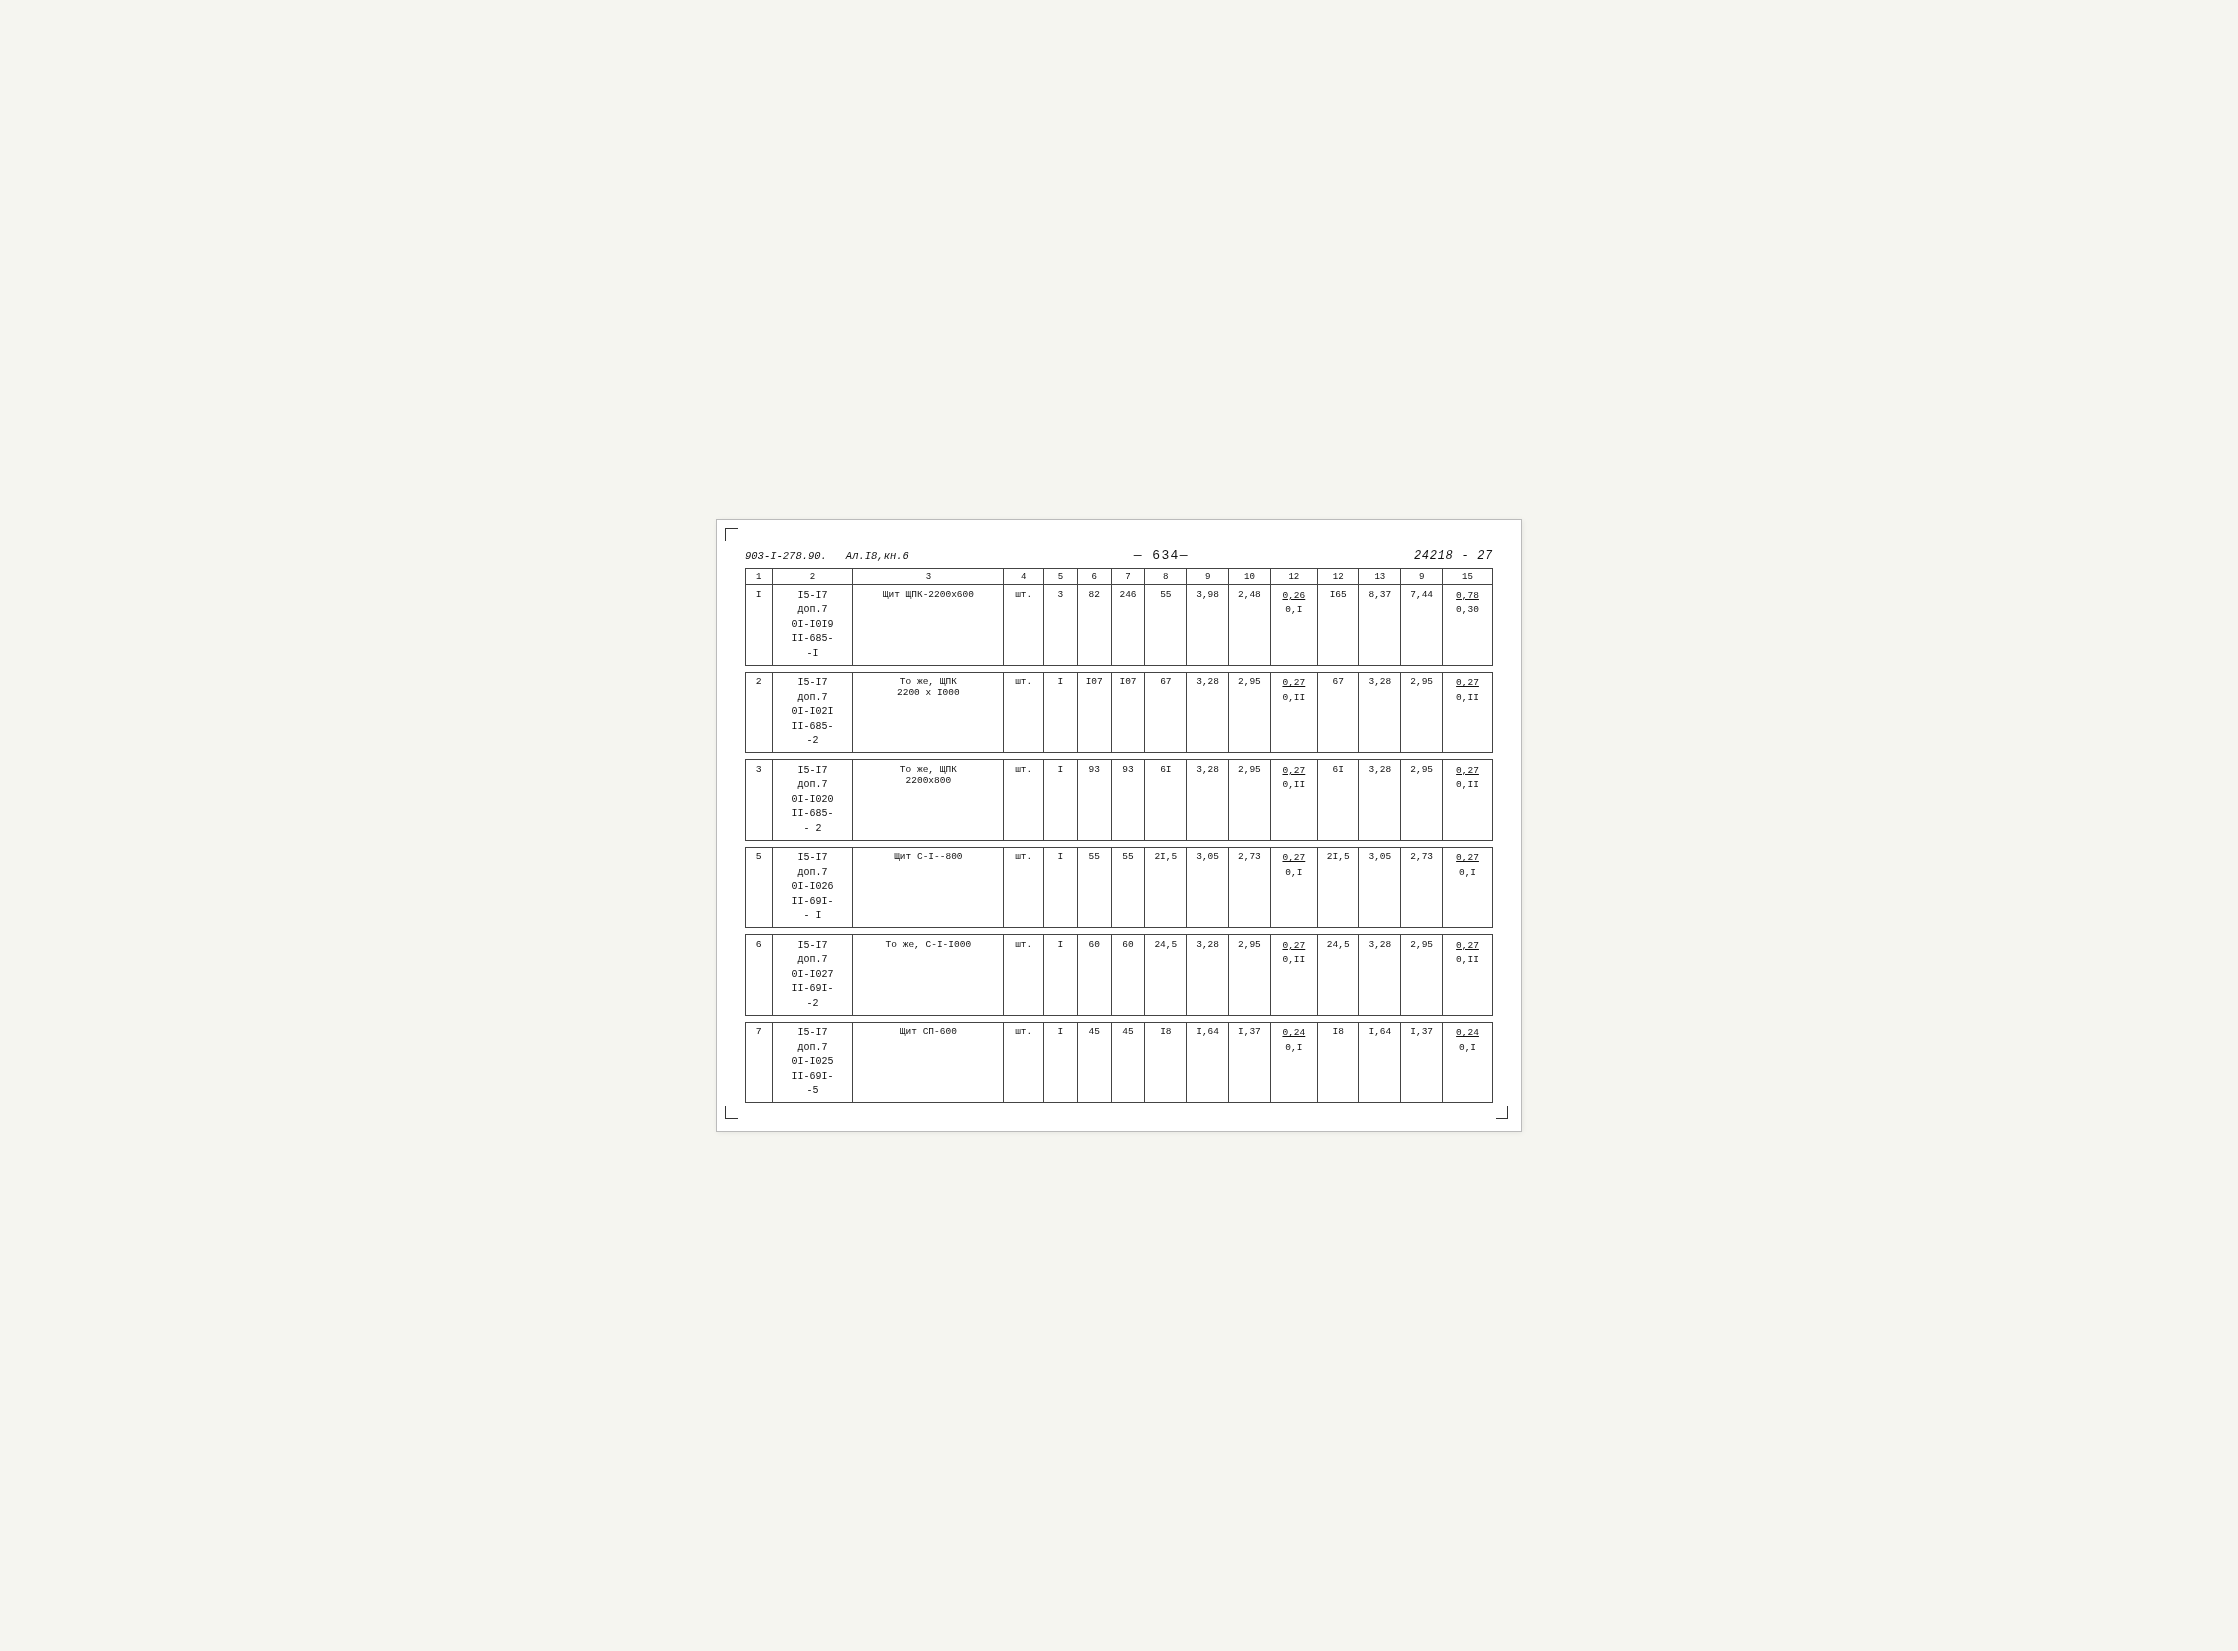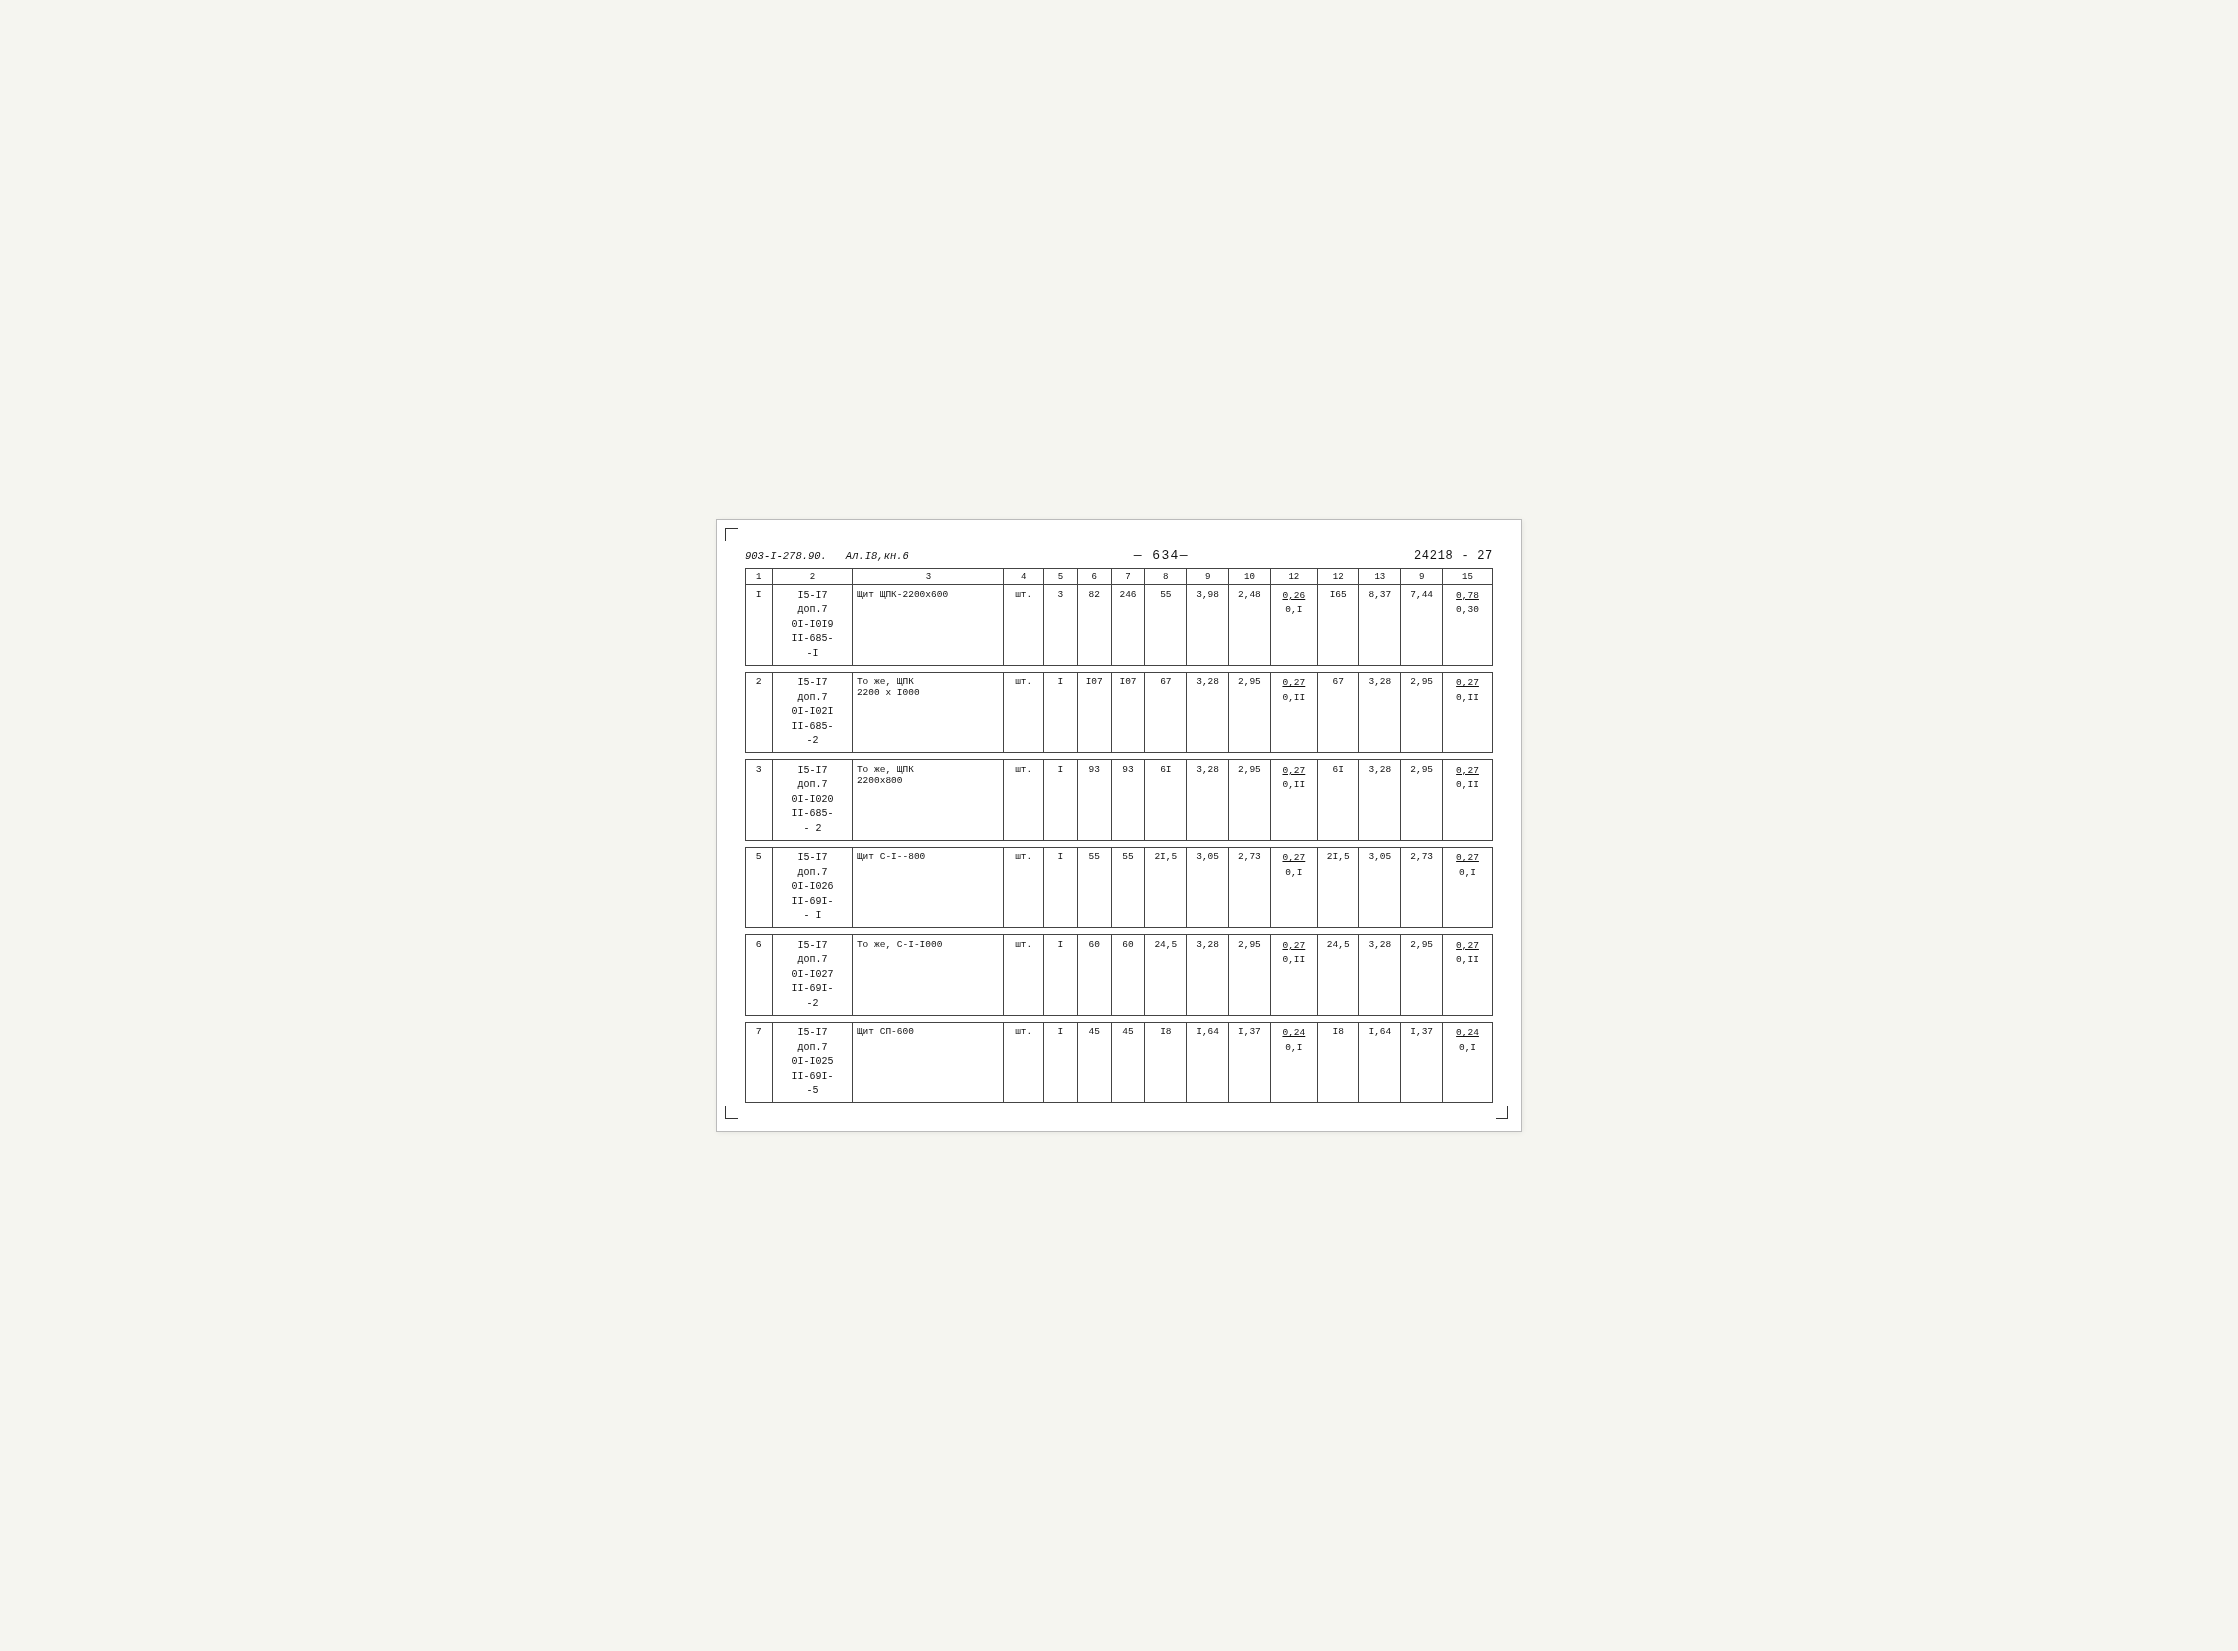--- a/index.html
+++ b/index.html
@@ -53,20 +53,21 @@
     .doc-header-left {
       font-size: 10.5px;
       font-style: italic;
     }
     .doc-header-center {
       font-size: 13px;
       letter-spacing: 1.4px;
     }
     .doc-header-right {
       font-size: 12px;
+      font-style: italic;
       letter-spacing: 0.7px;
     }
 
     
     .main-table {
       width: 100%;
       border-collapse: collapse;
       margin-top: 2.8px;
       font-size: 9.5px;
     }
@@ -92,21 +93,21 @@
     .col-8  { width: 31px; }
     .col-9  { width: 31px; }
     .col-10 { width: 31px; }
     .col-11 { width: 35px; }
     .col-12 { width: 25px; }
     .col-13 { width: 31px; }
     .col-14 { width: 31px; }
     .col-15 { width: 37px; }
 
     .main-table td.left-align {
-      text-align: left;
+      text-align: center;
     }
     .underline {
       text-decoration: underline;
     }
     .cell-two-line {
       line-height: 1.5;
     }
     .data-row td {
       vertical-align: top;
       padding-top: 3.5px;

